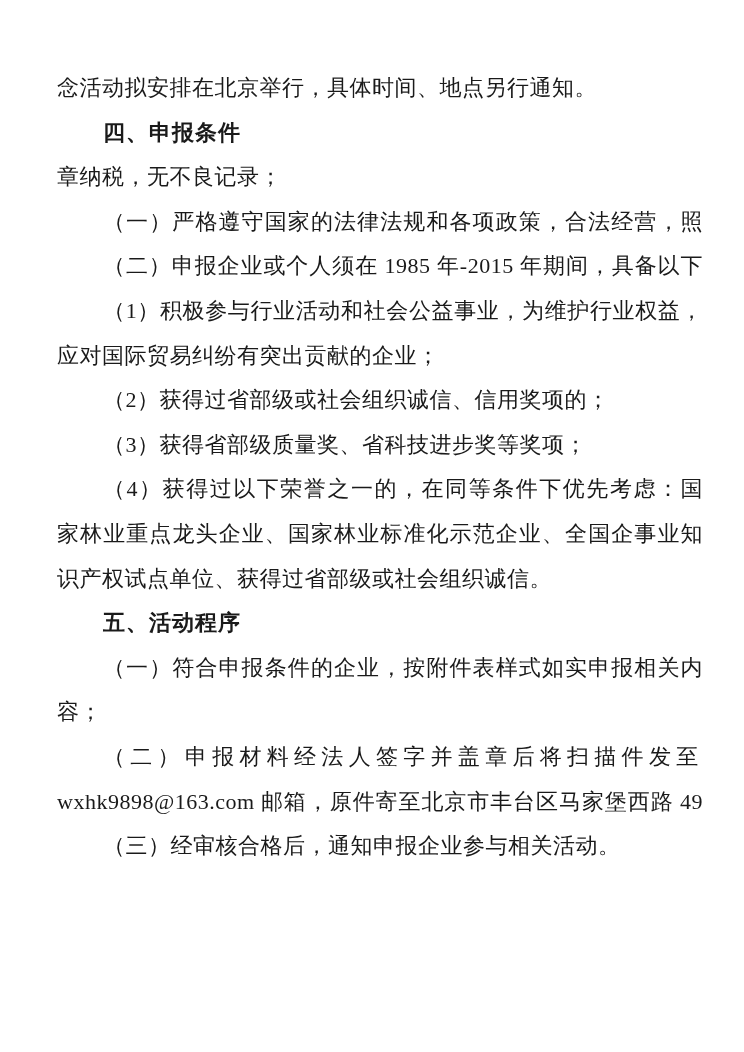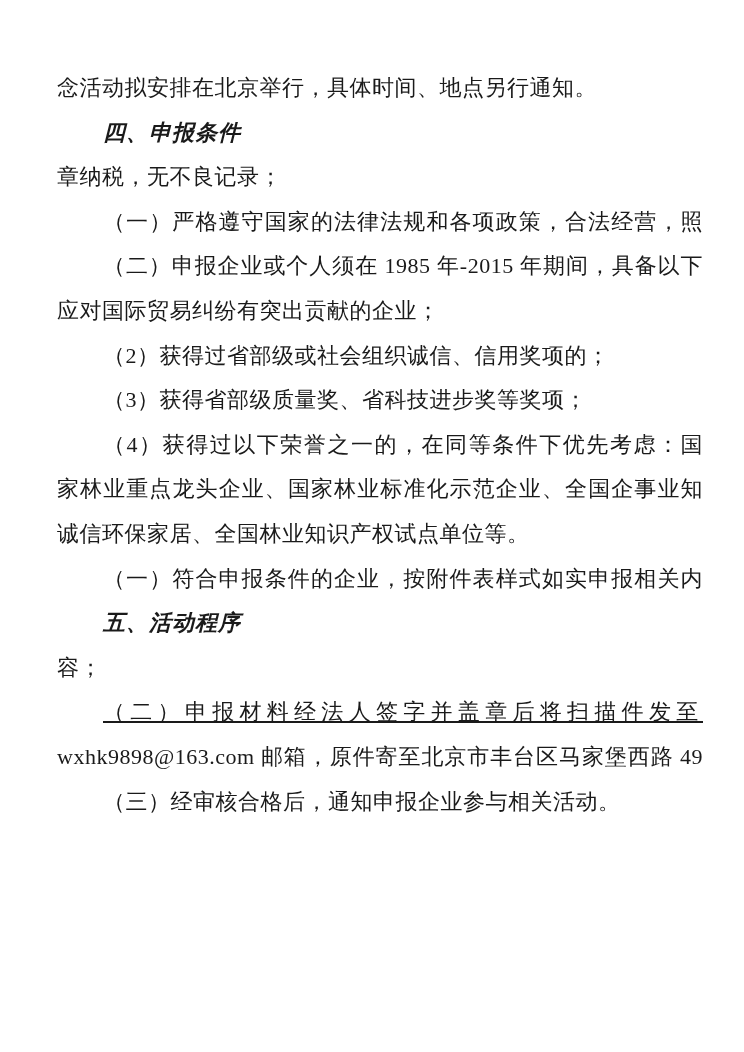--- a/index.html
+++ b/index.html
@@ -28,48 +28,47 @@
     white-space: nowrap;
     color: #1a1a1a;
   }
   .line.indent {
     text-indent: 46px;
   }
   .line.heading {
     font-family: "Liberation Sans", "DejaVu Sans", sans-serif;
     font-weight: 700;
     letter-spacing: 1px;
-    font-style: italic;
   }
   .line.stretch {
     white-space: normal;
     text-align: justify;
     text-align-last: justify;
   }
   .line.spread {
     letter-spacing: 4.8px;
-    text-decoration: underline;
   }
 </style>
 </head>
 <body>
 
 <div class="page">
   <div class="doc-body">
       <div class="line">念活动拟安排在北京举行，具体时间、地点另行通知。</div>
       <div class="line heading indent">四、申报条件</div>
       <div class="line">章纳税，无不良记录；</div>
       <div class="line indent stretch">（一）严格遵守国家的法律法规和各项政策，合法经营，照</div>
       <div class="line indent stretch">（二）申报企业或个人须在 1985 年-2015 年期间，具备以下</div>
+      <div class="line indent stretch">（1）积极参与行业活动和社会公益事业，为维护行业权益，</div>
       <div class="line">应对国际贸易纠纷有突出贡献的企业；</div>
       <div class="line indent">（2）获得过省部级或社会组织诚信、信用奖项的；</div>
       <div class="line indent">（3）获得省部级质量奖、省科技进步奖等奖项；</div>
       <div class="line indent stretch">（4）获得过以下荣誉之一的，在同等条件下优先考虑：国</div>
       <div class="line stretch">家林业重点龙头企业、国家林业标准化示范企业、全国企事业知</div>
-      <div class="line">诚信环保家居、全国林业知识产权试点单位等。</div>
+      <div class="line">识产权试点单位、获得过省部级或社会组织诚信。</div>
+      <div class="line heading indent">五、活动程序</div>
       <div class="line indent stretch">（一）符合申报条件的企业，按附件表样式如实申报相关内</div>
-      <div class="line heading indent">五、活动程序</div>
       <div class="line">容；</div>
       <div class="line indent stretch spread">（二）申报材料经法人签字并盖章后将扫描件发至</div>
       <div class="line stretch">wxhk9898@163.com 邮箱，原件寄至北京市丰台区马家堡西路 49</div>
       <div class="line indent">（三）经审核合格后，通知申报企业参与相关活动。</div>
     </div>
 </div>
 
 </body></html>

